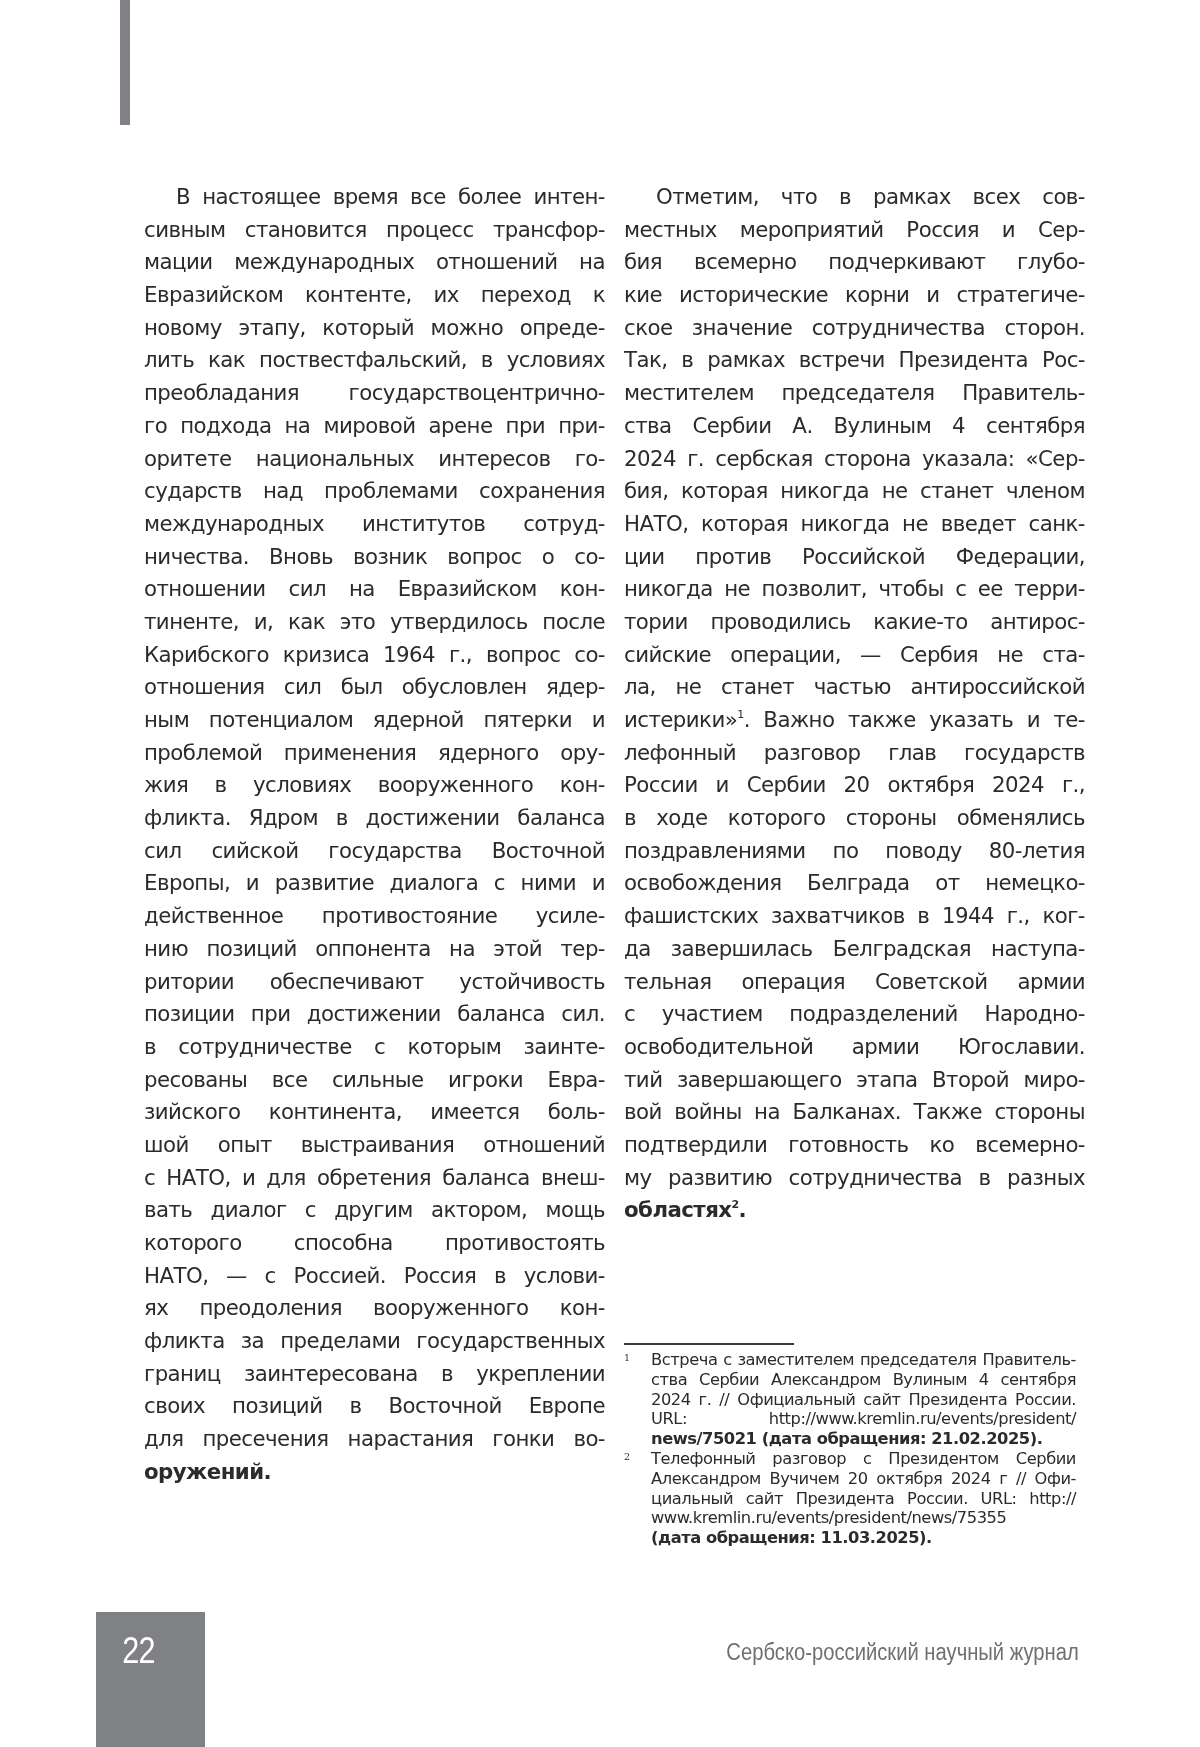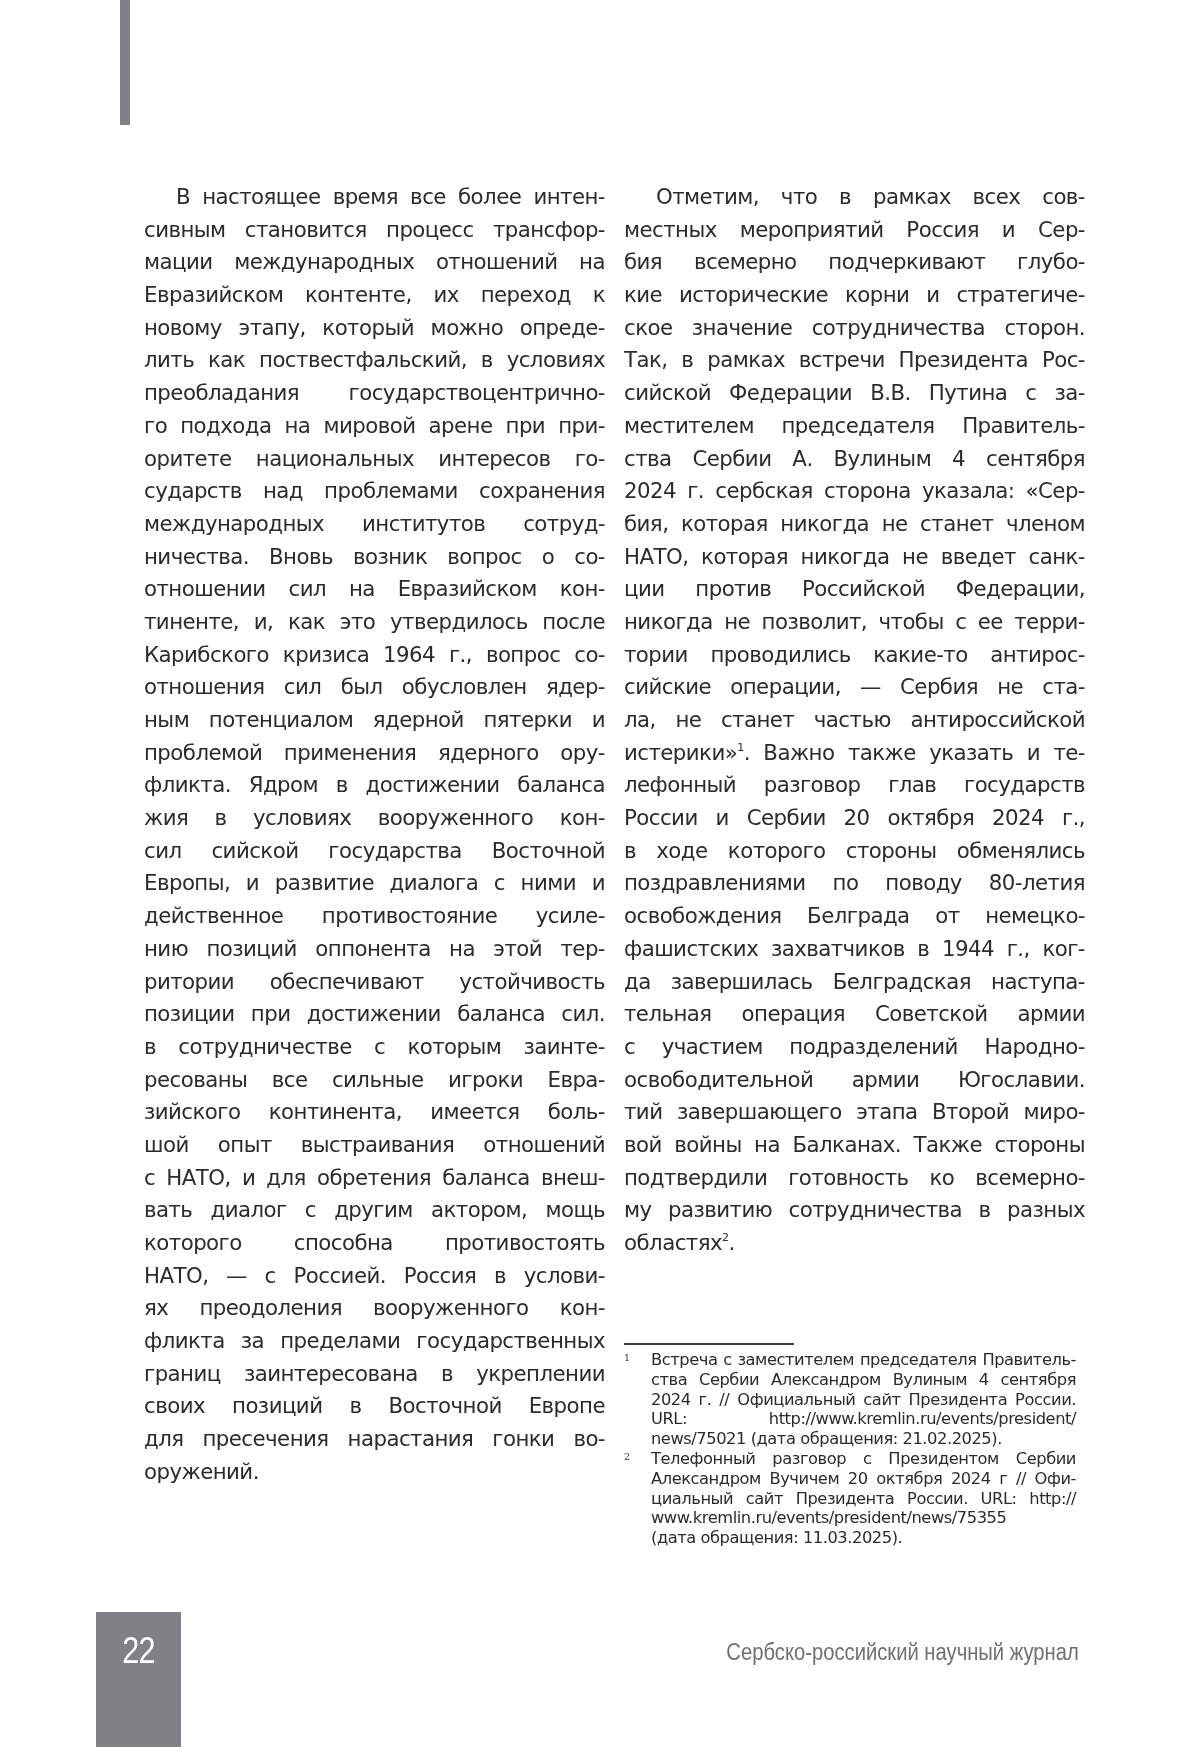--- a/index.html
+++ b/index.html
@@ -5,29 +5,29 @@
     html, body { margin: 0; padding: 0; background: #ffffff; }
     body { width: 1200px; height: 1747px; position: relative; overflow: hidden;
            font-family: "DejaVu Sans", sans-serif; color: #2b2b2b; }
     .top-bar { position: absolute; left: 120px; top: 0; width: 10px; height: 125px; background: #808185; }
     .col { position: absolute; top: 181px; width: 461px; font-size: 21.3px; line-height: 32.7px;
            letter-spacing: -0.55px; word-spacing: 0px; }
     .col-left { left: 144px; }
     .col-right { left: 624px; }
     .line { display: block; white-space: nowrap; text-align: justify; text-align-last: justify; height: 32.7px; }
     .line.first { text-indent: 32px; }
-    .line.last { text-align-last: left; }
+    .line.last { text-align-last: left; font-weight: bold; }
     sup { font-size: 11px; line-height: 0; vertical-align: 9px; }
     .fn-rule { position: absolute; left: 624px; top: 1343px; width: 170px; height: 1.5px; background: #3a3a3a; }
     .footnotes { position: absolute; left: 624px; top: 1350px; width: 452px; font-size: 16.3px; line-height: 19.8px;
                  letter-spacing: -0.45px; color: #2b2b2b; }
     .fn { position: relative; padding-left: 27px; margin-bottom: 0; }
     .fn-num { position: absolute; left: 0; top: -2px; font-size: 9.5px; font-family: "DejaVu Serif", serif; }
     .fn .line { height: 19.8px; }
-    .page-box { position: absolute; left: 96px; top: 1612px; width: 85px; height: 135px; background: #808185; }
+    .page-box { position: absolute; left: 96px; top: 1612px; width: 85px; height: 135px; background: #808185; padding-left: 24px; }
     .page-num { position: absolute; left: 0; top: 18px; width: 85px; text-align: center; color: #ffffff;
                 font-family: "Liberation Sans", sans-serif; font-size: 36px; letter-spacing: -1px; transform: scaleX(0.85); }
     .journal { position: absolute; right: 121px; top: 1639px; font-family: "Liberation Sans", sans-serif;
                font-size: 23.5px; color: #707070; transform: scaleX(0.86); transform-origin: right center; white-space: nowrap; }
   </style>
 </head>
 <body>
 
 <div class="top-bar"></div>
 
@@ -43,22 +43,22 @@
   <span class="line">оритете национальных интересов го-</span>
   <span class="line">сударств над проблемами сохранения</span>
   <span class="line">международных институтов сотруд-</span>
   <span class="line">ничества. Вновь возник вопрос о со-</span>
   <span class="line">отношении сил на Евразийском кон-</span>
   <span class="line">тиненте, и, как это утвердилось после</span>
   <span class="line">Карибского кризиса 1964 г., вопрос со-</span>
   <span class="line">отношения сил был обусловлен ядер-</span>
   <span class="line">ным потенциалом ядерной пятерки и</span>
   <span class="line">проблемой применения ядерного ору-</span>
+  <span class="line">жия в условиях вооруженного кон-</span>
   <span class="line">фликта. Ядром в достижении баланса</span>
-  <span class="line">жия в условиях вооруженного кон-</span>
   <span class="line">сил сийской государства Восточной</span>
   <span class="line">Европы, и развитие диалога с ними и</span>
   <span class="line">действенное противостояние усиле-</span>
   <span class="line">нию позиций оппонента на этой тер-</span>
   <span class="line">ритории обеспечивают устойчивость</span>
   <span class="line">позиции при достижении баланса сил.</span>
   <span class="line">в сотрудничестве с которым заинте-</span>
   <span class="line">ресованы все сильные игроки Евра-</span>
   <span class="line">зийского континента, имеется боль-</span>
   <span class="line">шой опыт выстраивания отношений</span>
@@ -74,21 +74,20 @@
   <span class="line last">оружений.</span>
 </div>
 
 <div class="col col-right">
   <span class="line first">Отметим, что в рамках всех сов-</span>
   <span class="line">местных мероприятий Россия и Сер-</span>
   <span class="line">бия всемерно подчеркивают глубо-</span>
   <span class="line">кие исторические корни и стратегиче-</span>
   <span class="line">ское значение сотрудничества сторон.</span>
   <span class="line">Так, в рамках встречи Президента Рос-</span>
-  <span class="line">сийской Федерации В.В. Путина с за-</span>
   <span class="line">местителем председателя Правитель-</span>
   <span class="line">ства Сербии А. Вулиным 4 сентября</span>
   <span class="line">2024 г. сербская сторона указала: «Сер-</span>
   <span class="line">бия, которая никогда не станет членом</span>
   <span class="line">НАТО, которая никогда не введет санк-</span>
   <span class="line">ции против Российской Федерации,</span>
   <span class="line">никогда не позволит, чтобы с ее терри-</span>
   <span class="line">тории проводились какие-то антирос-</span>
   <span class="line">сийские операции, — Сербия не ста-</span>
   <span class="line">ла, не станет частью антироссийской</span>

